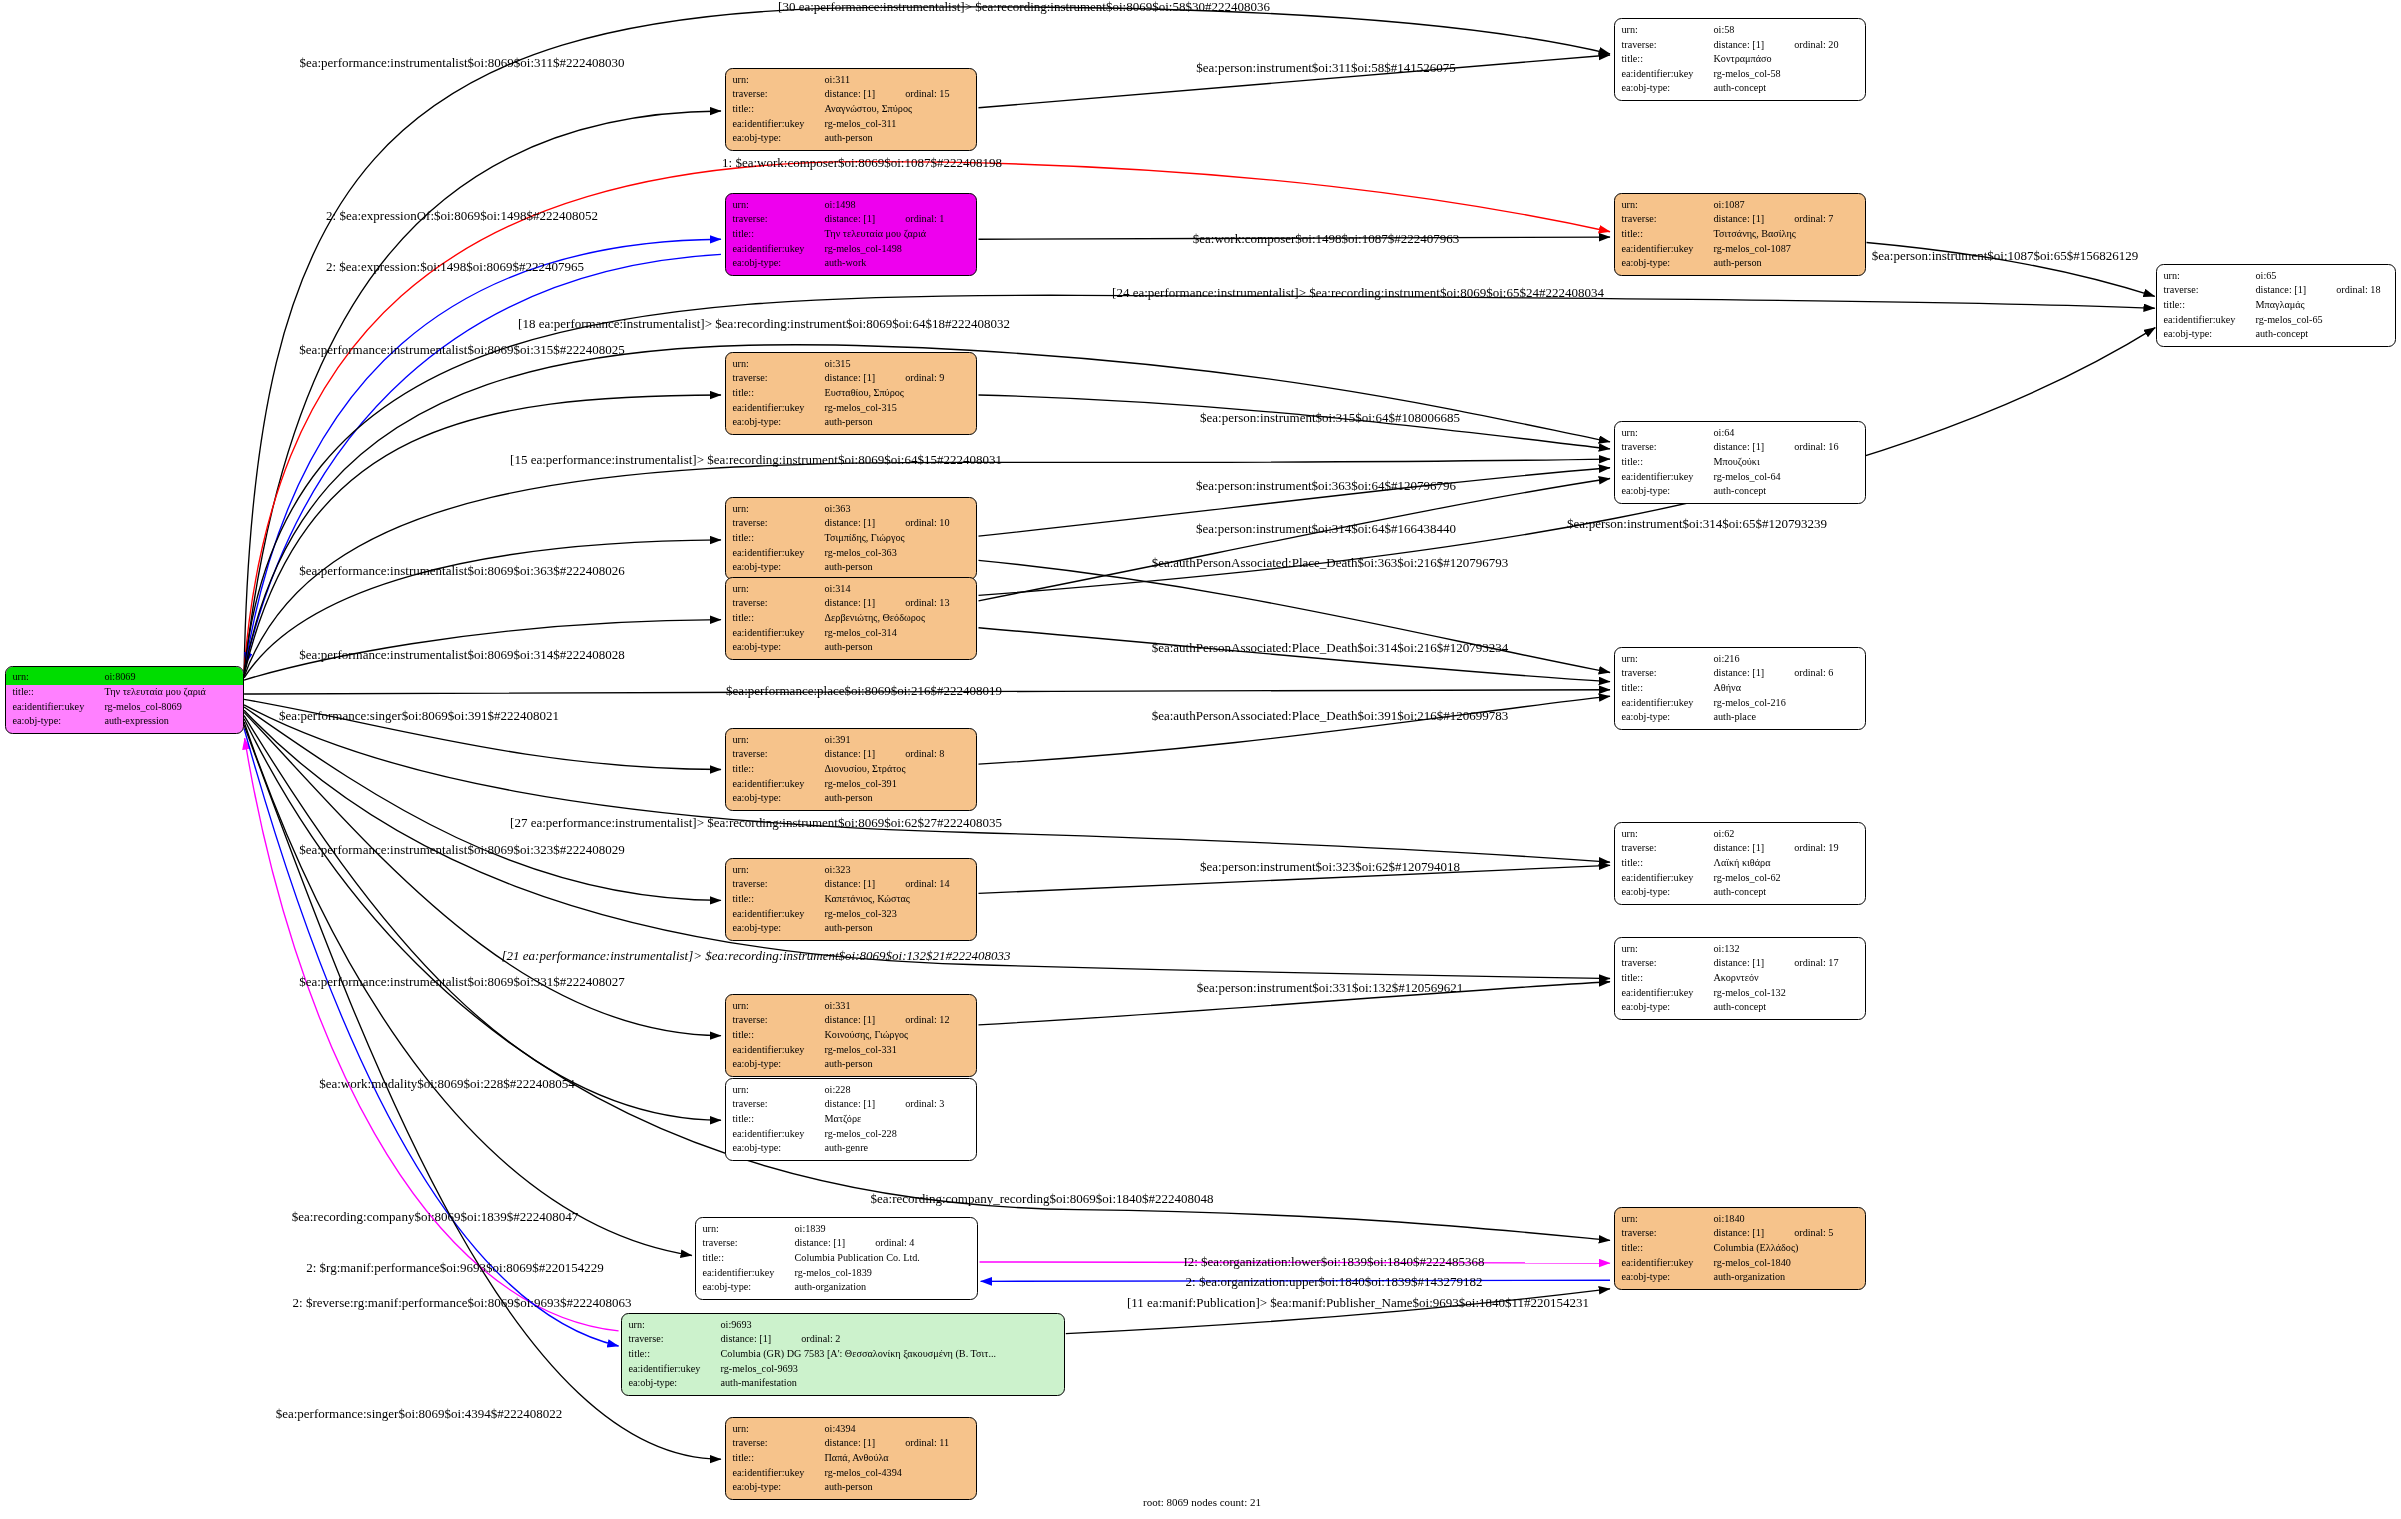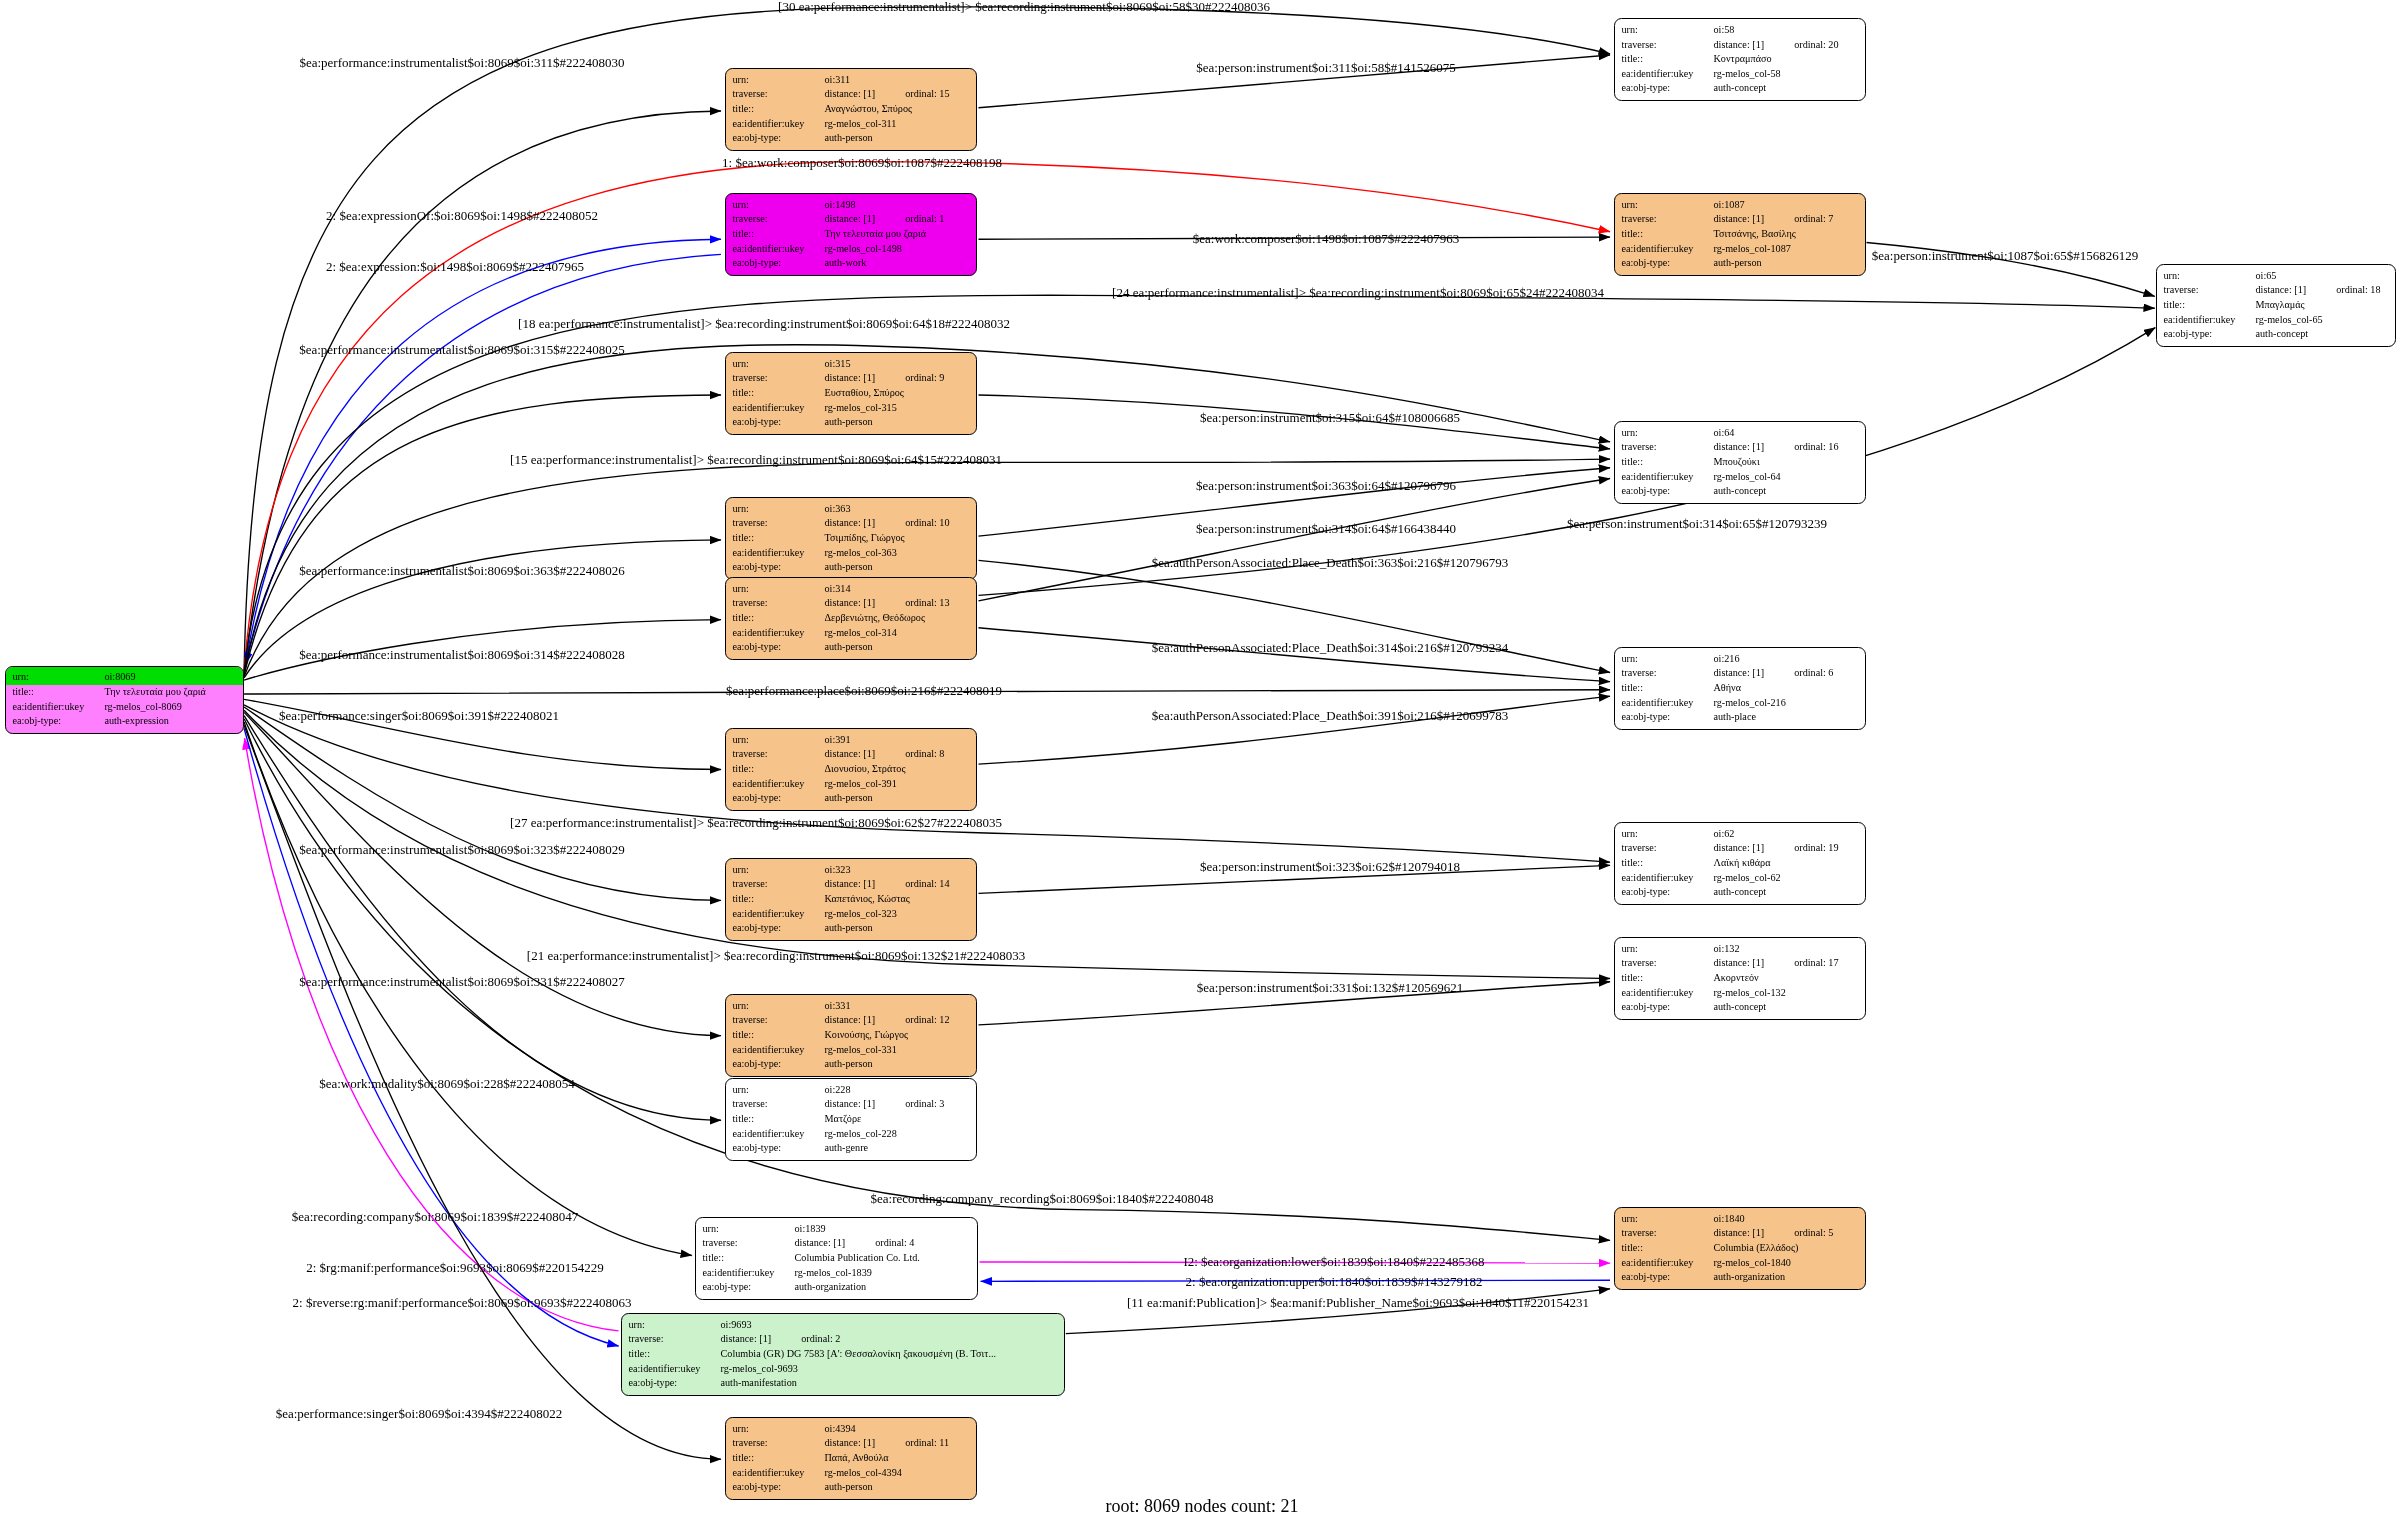--- a/index.html
+++ b/index.html
@@ -9,21 +9,21 @@
   #edge-svg{position:absolute;left:0;top:0}
   .node{position:absolute;border:1.1px solid #000;border-radius:7.5px;background:#fff;
         font-size:10.2px;line-height:14.6px;padding:3.8px 0;overflow:hidden}
   .row{display:flex;padding:0 6.5px}
   .row .k{flex:0 0 92px}
   .row .v{white-space:nowrap}
   .row.hdr{margin-top:-3.8px;padding-top:3.2px;padding-bottom:0.5px}
   .trav-gap{display:inline-block;width:30px}
   .edge-label{position:absolute;transform:translate(-50%,-50%);font-size:13px;
               white-space:nowrap;color:#000}
-  #footer{position:absolute;transform:translateX(-50%);font-size:18px;white-space:nowrap}
+  #footer{position:absolute;transform:translateX(-50%);font-size:11px;white-space:nowrap}
 </style>
 </head>
 <body>
 
 <div id="canvas">
   <svg id="edge-svg" width="2401" height="1519" viewBox="0 0 4456 2819">
     <defs>
       <marker id="arrow-black" markerUnits="userSpaceOnUse" markerWidth="24" markerHeight="18" refX="21" refY="8" orient="auto">
         <path d="M0,0 L22,8 L0,16 z" fill="#000000"></path>
       </marker>
@@ -599,21 +599,21 @@
       <div class="edge-label" style="left: 1330px; top: 563px;">$ea:authPersonAssociated:Place_Death$oi:363$oi:216$#120796793</div>
       <div class="edge-label" style="left: 1697px; top: 524px;">$ea:person:instrument$oi:314$oi:65$#120793239</div>
       <div class="edge-label" style="left: 462px; top: 655px;">$ea:performance:instrumentalist$oi:8069$oi:314$#222408028</div>
       <div class="edge-label" style="left: 1330px; top: 648px;">$ea:authPersonAssociated:Place_Death$oi:314$oi:216$#120793234</div>
       <div class="edge-label" style="left: 864px; top: 691px;">$ea:performance:place$oi:8069$oi:216$#222408019</div>
       <div class="edge-label" style="left: 419px; top: 716px;">$ea:performance:singer$oi:8069$oi:391$#222408021</div>
       <div class="edge-label" style="left: 1330px; top: 716px;">$ea:authPersonAssociated:Place_Death$oi:391$oi:216$#120699783</div>
       <div class="edge-label" style="left: 756px; top: 823px;">[27 ea:performance:instrumentalist]&gt; $ea:recording:instrument$oi:8069$oi:62$27#222408035</div>
       <div class="edge-label" style="left: 462px; top: 850px;">$ea:performance:instrumentalist$oi:8069$oi:323$#222408029</div>
       <div class="edge-label" style="left: 1330px; top: 867px;">$ea:person:instrument$oi:323$oi:62$#120794018</div>
-      <div class="edge-label" style="left: 776px; top: 956px;">[21 ea:performance:instrumentalist]&gt; $ea:recording:instrument$oi:8069$oi:132$21#222408033</div>
+      <div class="edge-label" style="left: 756px; top: 956px; font-style: italic;">[21 ea:performance:instrumentalist]&gt; $ea:recording:instrument$oi:8069$oi:132$21#222408033</div>
       <div class="edge-label" style="left: 462px; top: 982px;">$ea:performance:instrumentalist$oi:8069$oi:331$#222408027</div>
       <div class="edge-label" style="left: 1330px; top: 988px;">$ea:person:instrument$oi:331$oi:132$#120569621</div>
       <div class="edge-label" style="left: 447px; top: 1084px;">$ea:work:modality$oi:8069$oi:228$#222408054</div>
       <div class="edge-label" style="left: 1018px; top: 1199px; margin-left: 24px;">$ea:recording:company_recording$oi:8069$oi:1840$#222408048</div>
       <div class="edge-label" style="left: 435px; top: 1217px;">$ea:recording:company$oi:8069$oi:1839$#222408047</div>
       <div class="edge-label" style="left: 1334px; top: 1262px;">I2: $ea:organization:lower$oi:1839$oi:1840$#222485368</div>
       <div class="edge-label" style="left: 1334px; top: 1282px;">2: $ea:organization:upper$oi:1840$oi:1839$#143279182</div>
       <div class="edge-label" style="left: 455px; top: 1268px;">2: $rg:manif:performance$oi:9693$oi:8069$#220154229</div>
       <div class="edge-label" style="left: 462px; top: 1303px;">2: $reverse:rg:manif:performance$oi:8069$oi:9693$#222408063</div>
       <div class="edge-label" style="left: 1358px; top: 1303px;">[11 ea:manif:Publication]&gt; $ea:manif:Publisher_Name$oi:9693$oi:1840$11#220154231</div>

